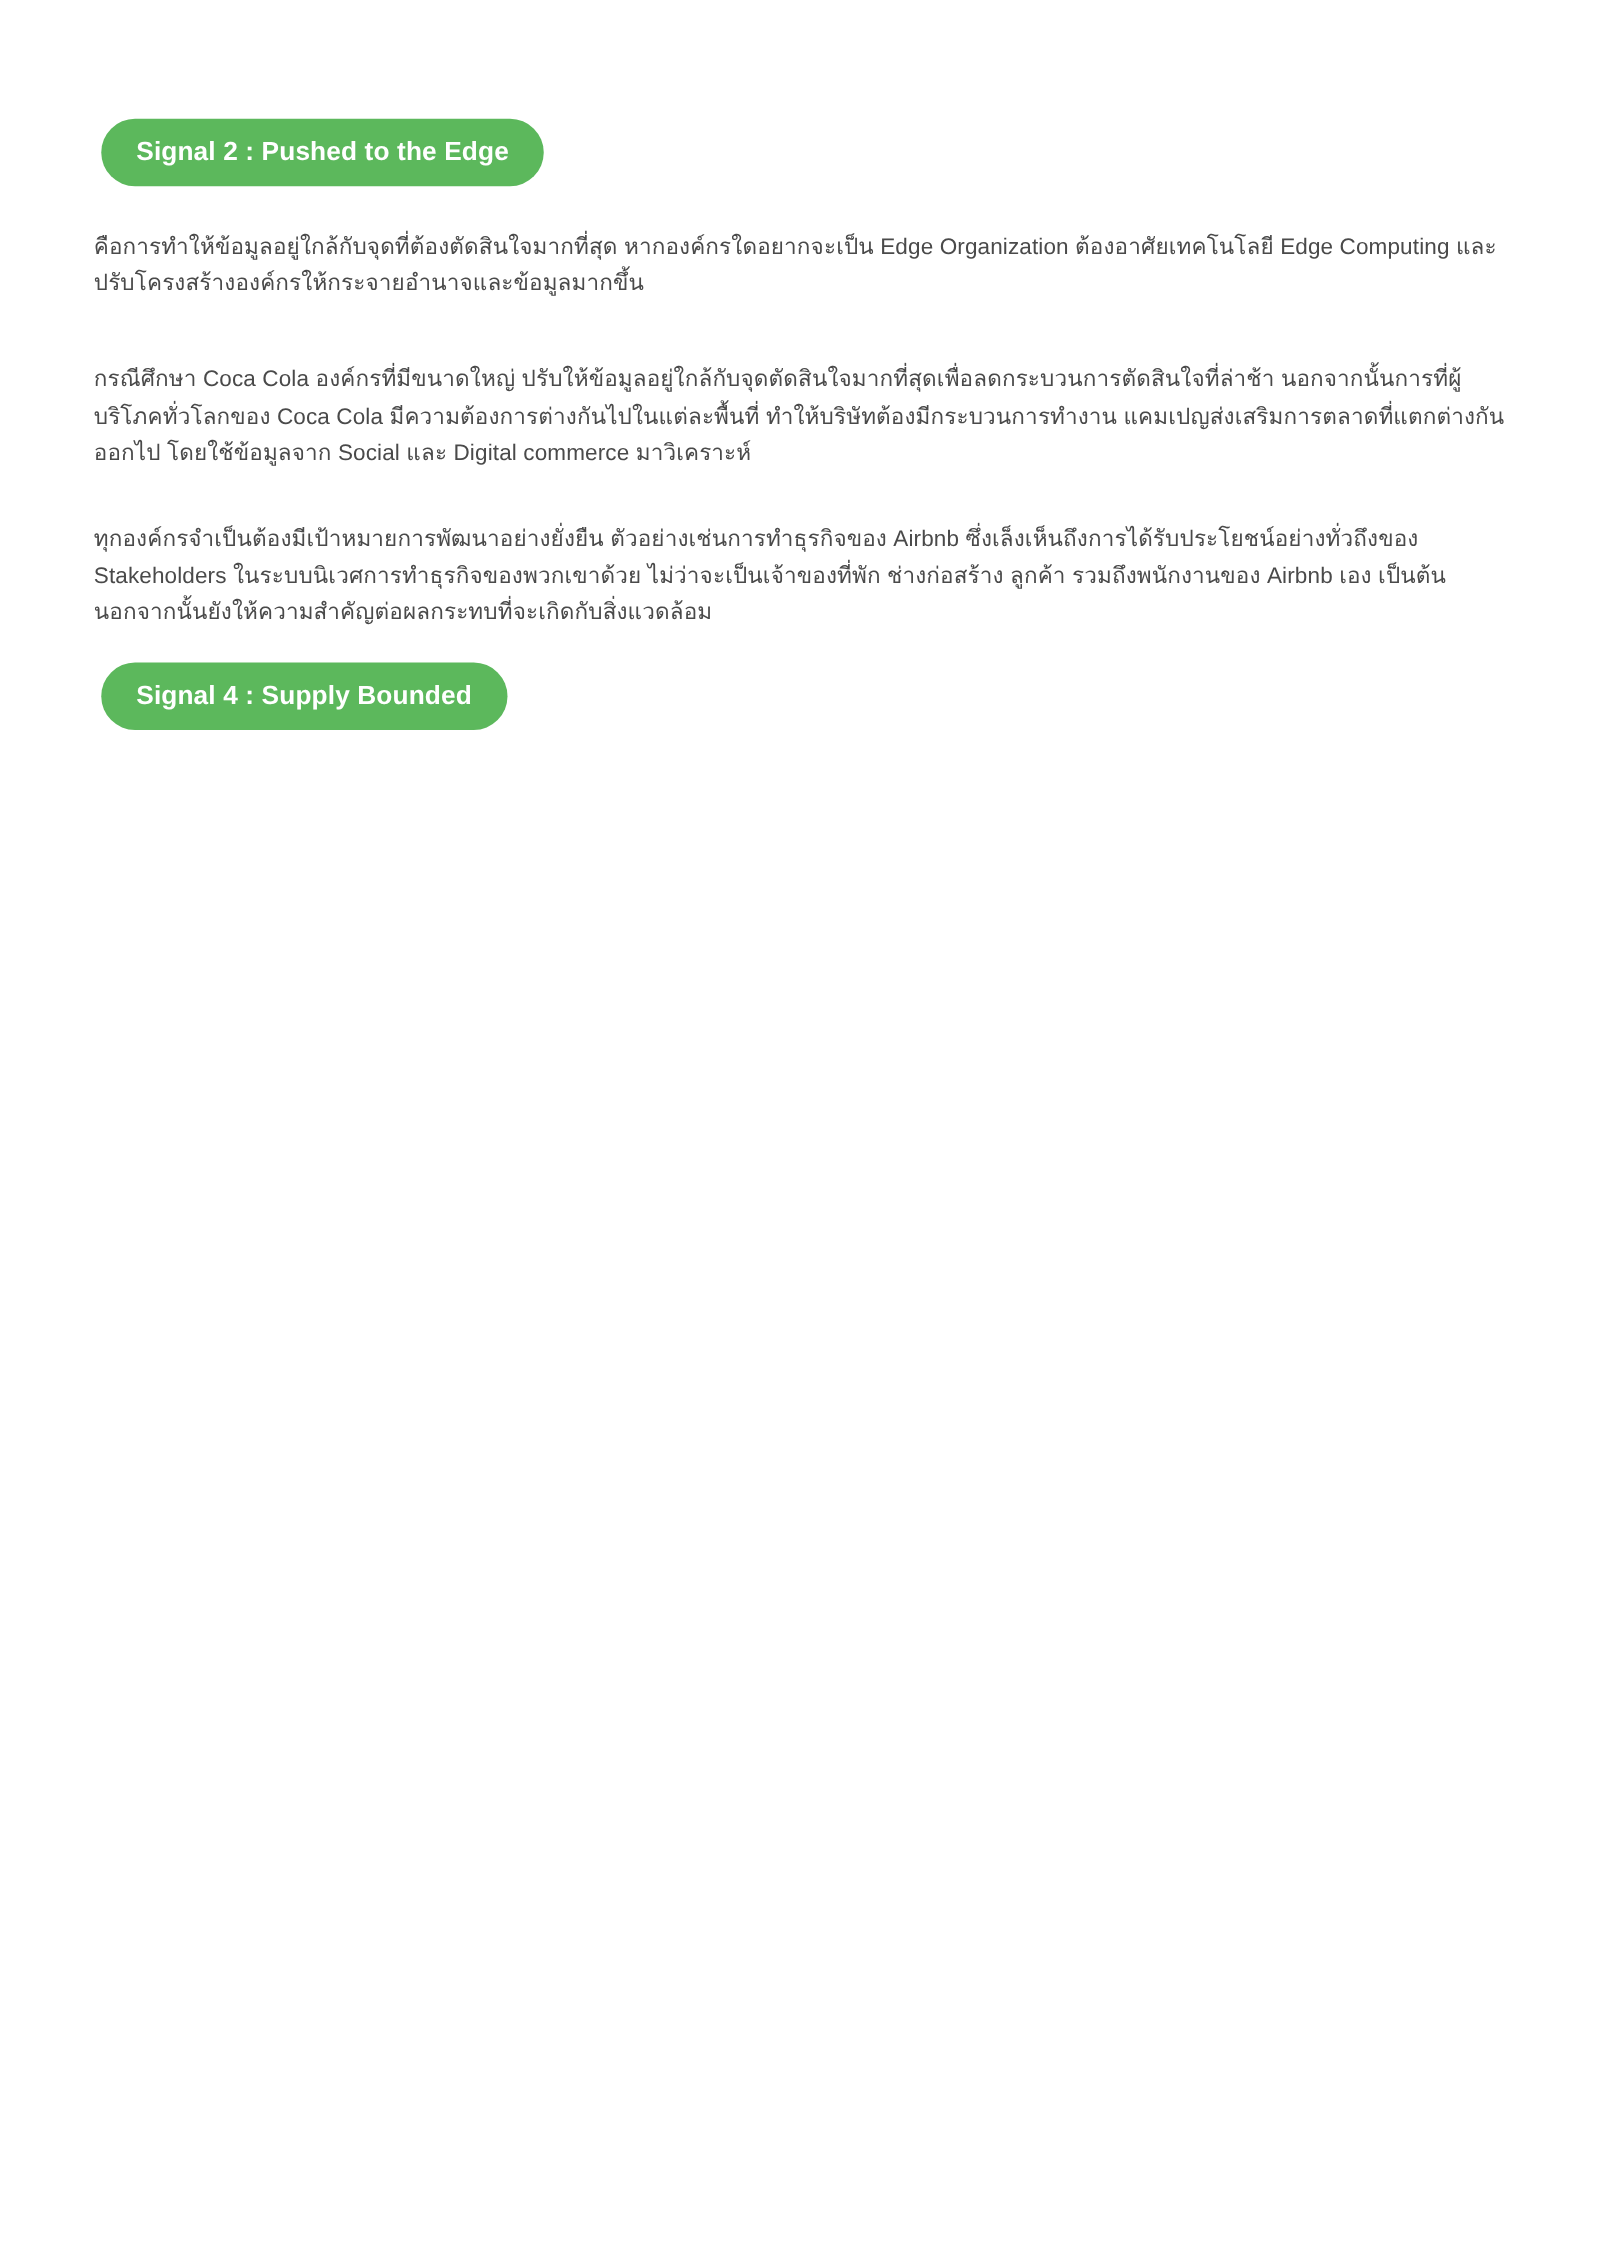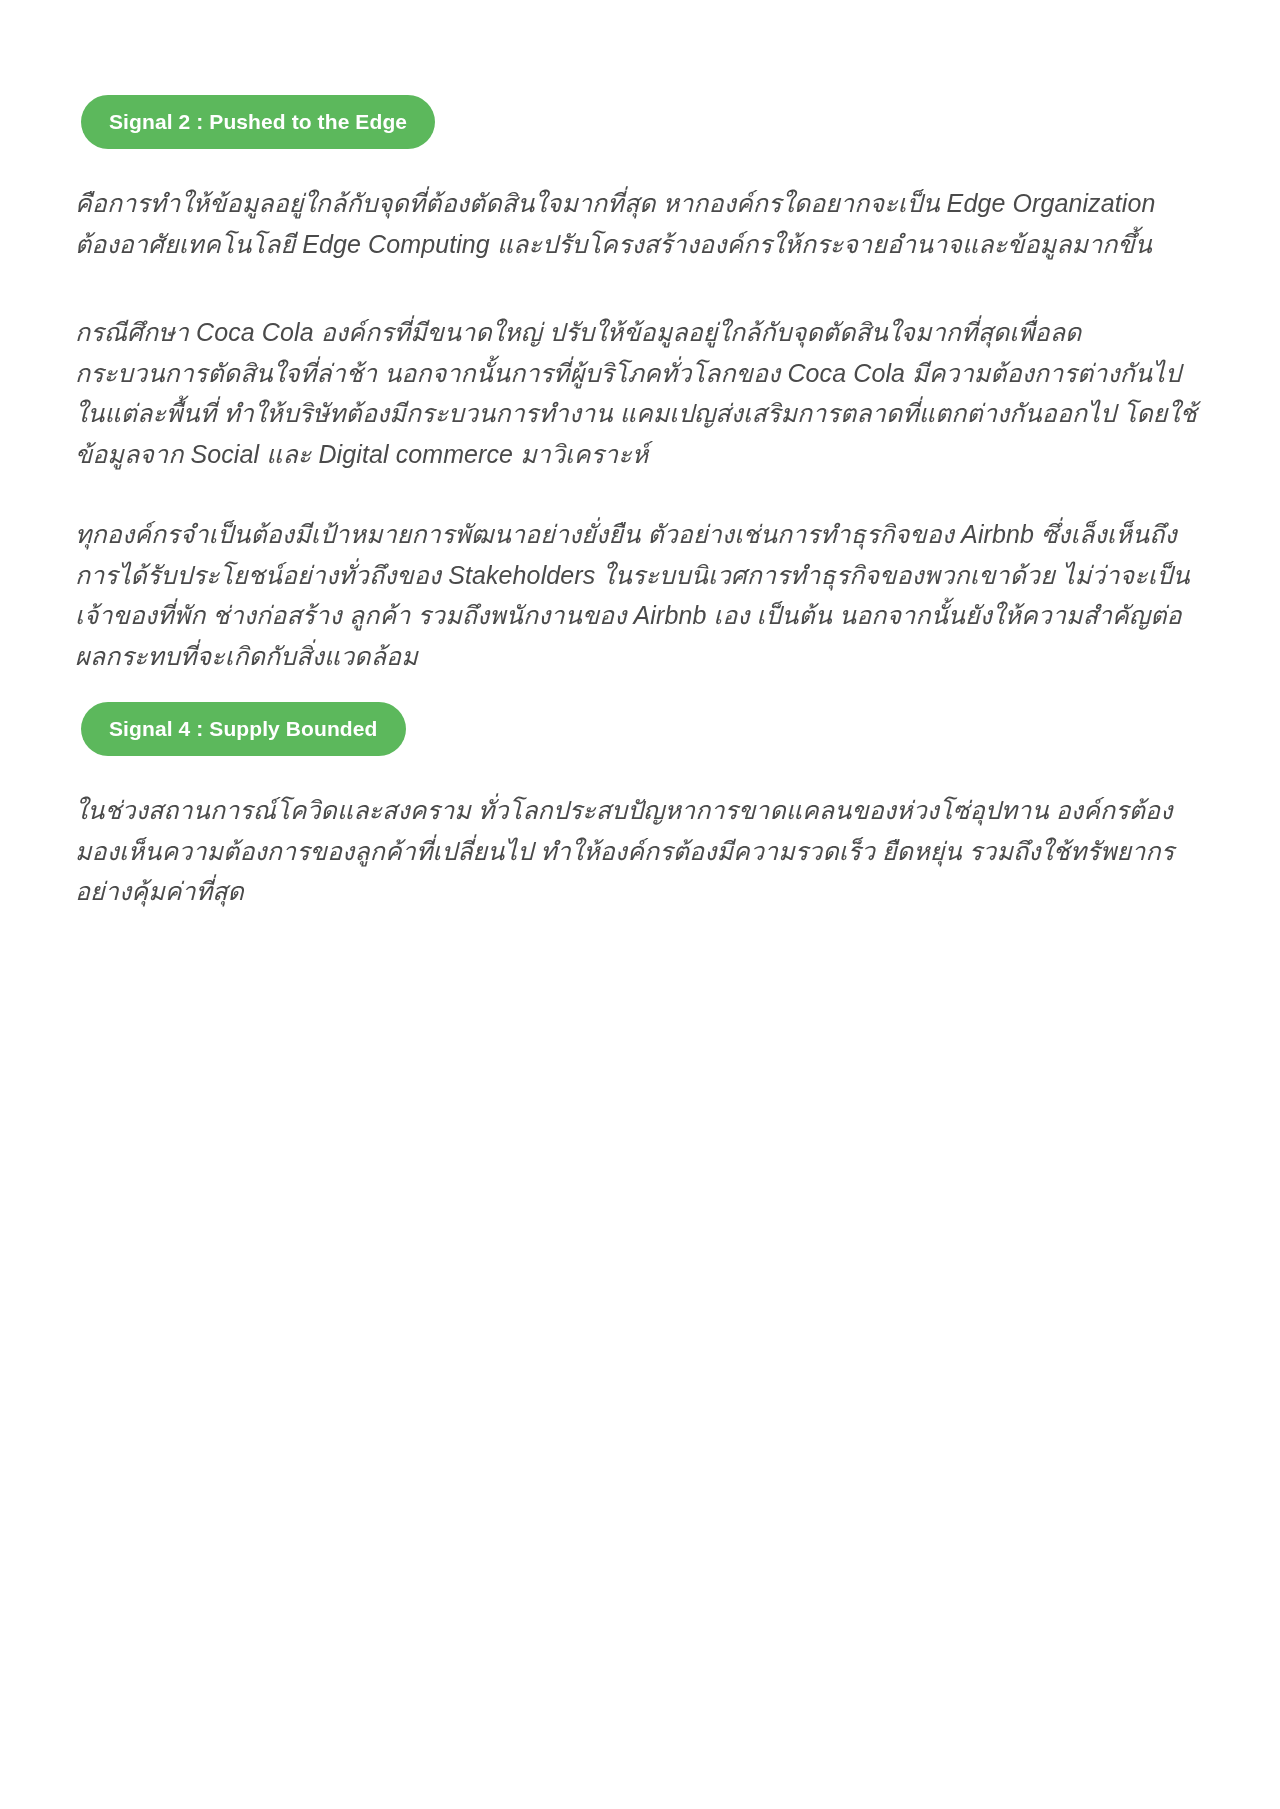--- a/index.html
+++ b/index.html
@@ -33,27 +33,26 @@
     color: #ffffff;
     font-size: 21px;
     font-weight: bold;
     letter-spacing: 0.1px;
     padding: 15px 28px 16px 28px;
     border-radius: 34px;
     line-height: 1.1;
     white-space: nowrap;
   }
   p.para {
-    font-size: 25px;
+    font-size: 18px;
     line-height: 1.62;
     color: #4a4a4a;
     margin: 0 0 34px 0;
     letter-spacing: 0.1px;
     font-weight: 400;
-    font-style: italic;
   }
   p.para:last-child {
     margin-bottom: 0;
   }
   .gap-lg { height: 40px; }
   .gap-md { height: 26px; }
   .gap-sm { height: 14px; }
   .section-2 .badge-row { margin-left: 6px; }
   .section-3 .badge-row { margin-left: 6px; }
   .section-4 .badge-row { margin-left: 6px; align-items: flex-end; }
@@ -77,18 +76,17 @@
   <div class="section section-3">
     <p class="para">ทุกองค์กรจำเป็นต้องมีเป้าหมายการพัฒนาอย่างยั่งยืน ตัวอย่างเช่นการทำธุรกิจของ Airbnb ซึ่งเล็งเห็นถึงการได้รับประโยชน์อย่างทั่วถึงของ Stakeholders ในระบบนิเวศการทำธุรกิจของพวกเขาด้วย ไม่ว่าจะเป็นเจ้าของที่พัก ช่างก่อสร้าง ลูกค้า รวมถึงพนักงานของ Airbnb เอง เป็นต้น นอกจากนั้นยังให้ความสำคัญต่อผลกระทบที่จะเกิดกับสิ่งแวดล้อม</p>
   </div>
 
   <div class="gap-md"></div>
 
   <div class="section section-4">
     <div class="badge-row">
       <span class="badge">Signal 4 : Supply Bounded</span>
     </div>
-    <p class="para">ในช่วงสถานการณ์โควิดและสงคราม ทั่วโลกประสบปัญหาการขาดแคลนของห่วงโซ่อุปทาน องค์กรต้องมองเห็นความต้องการของลูกค้าที่เปลี่ยนไป ทำให้องค์กรต้องมีความรวดเร็ว ยืดหยุ่น รวมถึงใช้ทรัพยากรอย่างคุ้มค่าที่สุด</p>
     <div class="gap-sm"></div>
     <div class="gap-sm"></div>
   </div>
 
 </div>
 
 </body></html>

